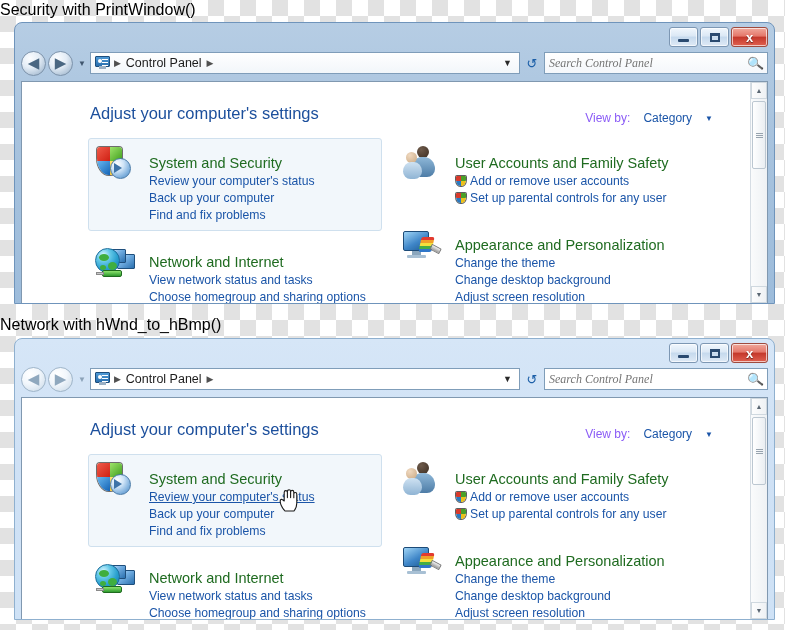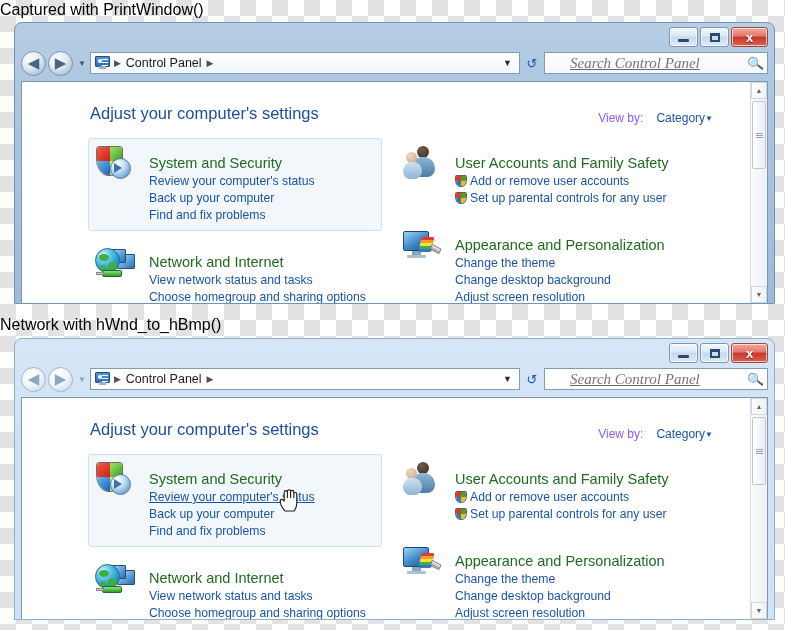--- a/index.html
+++ b/index.html
@@ -127,22 +127,22 @@
     font-size:13px;color:#1c5fa8;
   }
   .searchbox{
     width:224px;height:22px;background:#fff;border:1px solid #7f9db9;
     display:flex;align-items:center;box-sizing:border-box;flex:none;
   }
   #win1 .searchbox{background:linear-gradient(to bottom,#ffffff,#f4f7fb);}
   .searchbox input{
     border:0;outline:0;background:transparent;flex:1;
     font-family:"Liberation Serif","DejaVu Serif",serif;
-    font-style:italic;font-size:15px;color:#6b6b6b;
-    margin-left:23px;width:10px;text-decoration:underline;
+    font-style:italic;font-size:12px;color:#6b6b6b;
+    margin-left:2px;width:10px;
   }
   .mag{
     width:22px;display:flex;align-items:center;justify-content:center;
     font-size:13px;color:#2a6fc0;transform:rotate(-8deg);
   }
 
   
   .client{
     position:absolute;left:6px;right:6px;bottom:0;top:58px;
     background:#fff;border:1px solid #8098b0;border-bottom:0;
@@ -156,21 +156,21 @@
     font-size:16.5px;color:#1c4f9c;
     font-family:"Liberation Sans",sans-serif;
   }
   .viewby{
     position:absolute;right:30px;top:26px;display:flex;align-items:center;gap:6px;
     font-size:12px;color:#1c1c1c;
   }
   .viewby .vlabel{color:#8b5cf6;}
   .viewby .vsel{
     color:#1b55a8;padding:2px 6px;border:1px solid transparent;
-    display:flex;align-items:center;gap:0;
+    display:flex;align-items:center;gap:13px;
   }
   .viewby .vsel .cv{font-size:8px;}
 
   .cols{
     position:absolute;left:0;right:0;top:56px;display:flex;
   }
   .colL{width:360px;padding-left:66px;box-sizing:border-box;}
   .colR{flex:1;padding-left:12px;box-sizing:border-box;}
 
   .cat{
@@ -307,21 +307,21 @@
 
   
   .cursor-hand{
     position:absolute;width:22px;height:26px;pointer-events:none;
   }
 </style>
 </head>
 <body>
 
 <div class="caption" id="cap1">
-  <span>Captured with PrintWindow()</span>
+  <span>Security with PrintWindow()</span>
 </div>
 
 <div class="window" id="win1">
 
   <div class="titlebar">
     <div class="wbtns">
       <div class="wbtn">
         <div class="gl-min"></div>
       </div>
       <div class="wbtn">

